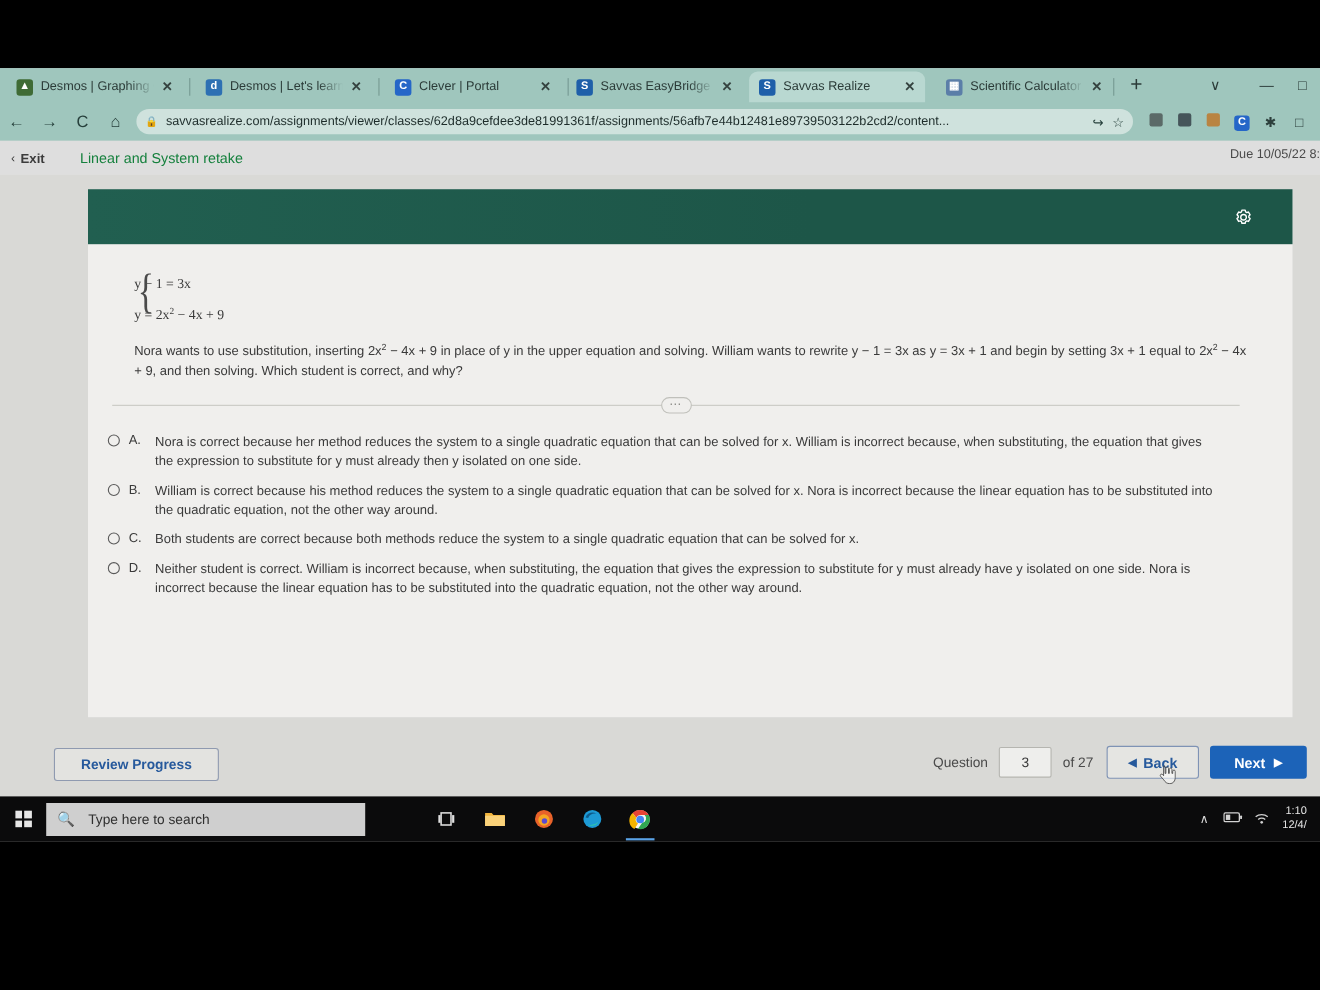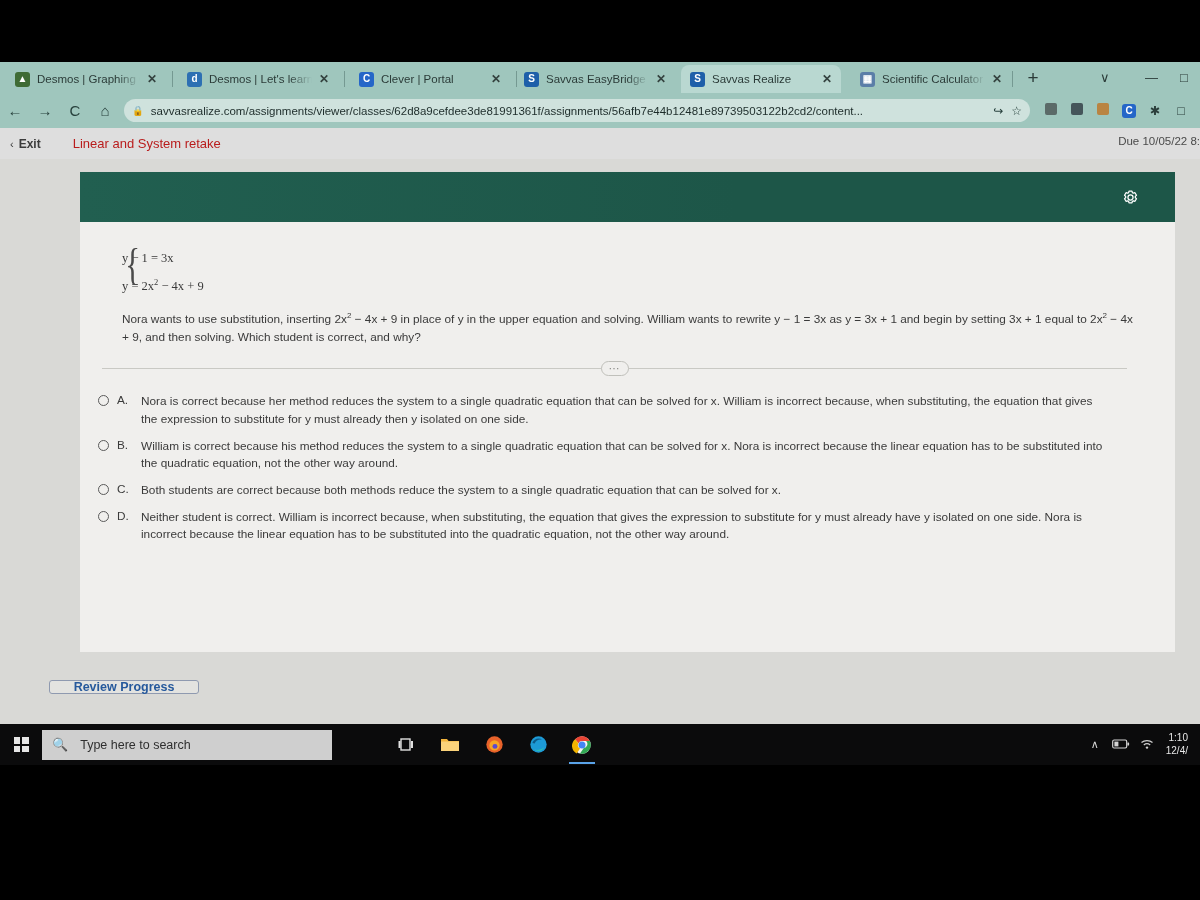--- a/index.html
+++ b/index.html
@@ -138,21 +138,21 @@
     position: absolute; left: 0; top: 128px; width: 1200px; height: 31px;
     background: #dedede;
     display: flex; align-items: center;
   }
   .exitbtn {
     display: flex; align-items: center;
     margin-left: 10px; font-size: 12px; font-weight: bold; color: #3c3c3c;
   }
   .exitbtn .chev { font-size: 11px; margin-right: 5px; font-weight: normal; }
   .asgntitle {
-    margin-left: 32px; font-size: 13px; color: #b91c1c;
+    margin-left: 32px; font-size: 13px; color: #15803d;
   }
   .duetext {
     position: absolute; right: 0px; top: 7px;
     font-size: 11.5px; color: #4a4a4a; white-space: nowrap;
   }
 
   
   .card {
     position: absolute; left: 80px; top: 172px;
     width: 1095px; height: 480px;
@@ -227,21 +227,21 @@
     padding-right: 42px;
   }
 
   
   .footer {
     position: absolute; left: 0; top: 662px; width: 1200px; height: 62px;
     background: #d9d9d6;
   }
   .reviewbtn {
     position: absolute; left: 49px; top: 18px;
-    width: 150px; height: 14px;
+    width: 150px; height: 30px;
     border: 1px solid #8f9ab0; border-radius: 3px;
     background: #e3e3e0;
     color: #26599c; font-size: 12.5px; font-weight: bold;
     display: flex; align-items: center; justify-content: center;
   }
   .qnav {
     position: absolute; right: 12px; top: 16px;
     display: flex; align-items: center;
   }
   .qlabel { font-size: 12.5px; color: #4a4a4a; margin-right: 10px; }
@@ -444,20 +444,36 @@
           <span class="radio"></span>
           <span class="optletter">D.</span>
           <span class="opttext">Neither student is correct. William is incorrect because, when substituting, the equation that gives the expression to substitute for y must already have y isolated on one side. Nora is incorrect because the linear equation has to be substituted into the quadratic equation, not the other way around.</span>
         </div>
       </div>
     </div>
   </div>
 
   <div class="footer">
     <div class="reviewbtn">Review Progress</div>
+    <div class="qnav">
+      <span class="qlabel">Question</span>
+      <span class="qinput">3</span>
+      <span class="qof">of 27</span>
+      <span class="backbtn">
+        <span class="arr">◀</span>
+        <span>Back</span>
+        <svg class="cursor-hand" viewBox="0 0 16 18">
+          <path d="M5 1.5c.7 0 1.2.6 1.2 1.3v5.3h.7V3.6c0-.7.6-1.3 1.2-1.3s1.2.6 1.2 1.3v4.5h.7V4.6c0-.7.5-1.3 1.2-1.3s1.2.6 1.2 1.3v3.5h.7V6.3c0-.7.5-1.3 1.2-1.3.6 0 1.1.6 1.1 1.3v5.5c0 3.3-2 5.6-5 5.6-2.6 0-4-1.2-5.4-3.4L2 10.6c-.4-.6-.2-1.4.4-1.7.5-.3 1.2-.2 1.6.3l.8 1V2.8c0-.7.5-1.3 1.2-1.3z" fill="rgba(255,255,255,0.55)" stroke="#4a4a4a" stroke-width="0.8"></path>
+        </svg>
+      </span>
+      <span class="nextbtn">
+        <span>Next</span>
+        <span class="arr">▶</span>
+      </span>
+    </div>
   </div>
 
   <div class="taskbar">
     <div class="startbtn">
       <span class="winlogo">
           <i></i>
           <i></i>
           <i></i>
           <i></i>
         </span>

